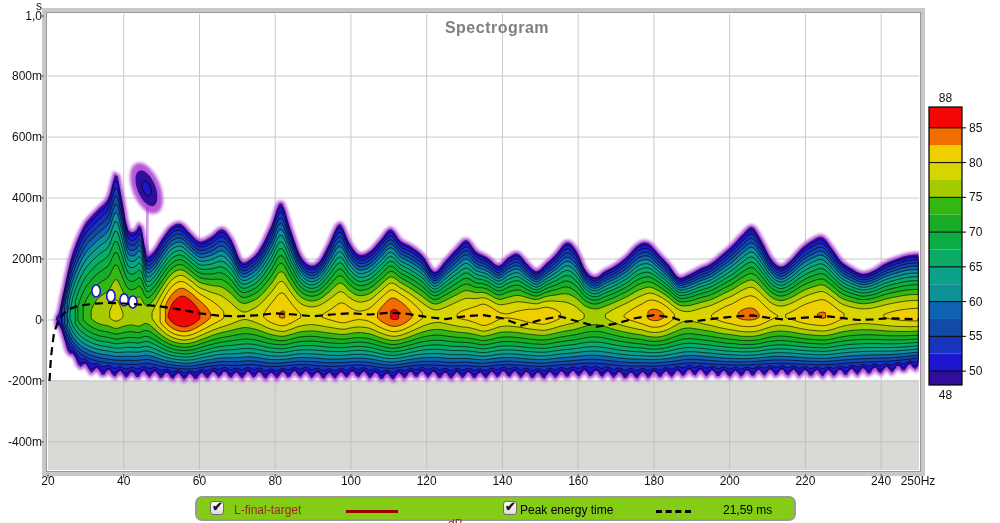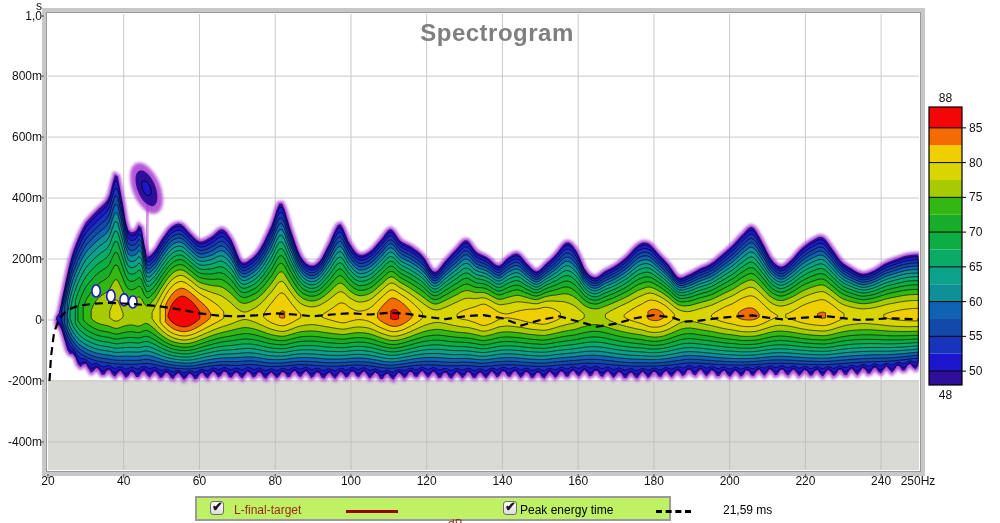--- a/index.html
+++ b/index.html
@@ -1,23 +1,23 @@
 <!DOCTYPE html>
 <html><head>
 <meta charset="utf-8">
 <style>
   html,body{margin:0;padding:0;background:#ffffff;}
   body{font-family:"Liberation Sans", sans-serif;}
   #stage{position:relative;width:1000px;height:523px;background:#ffffff;overflow:hidden;}
   #chart-title{position:absolute;left:0;top:19px;width:994px;text-align:center;
-    font-size:24px;font-weight:bold;color:#7f7f7f;letter-spacing:0.5px;pointer-events:none;}
+    font-size:16px;font-weight:bold;color:#7f7f7f;letter-spacing:0.5px;pointer-events:none;}
   svg{position:absolute;left:0;top:0;}
   
-  #legend-bar{position:absolute;left:195px;top:496px;width:476px;height:25px;
-    background:#bef264;border:2px solid #9a9a9a;border-radius:0;box-sizing:border-box;}
+  #legend-bar{position:absolute;left:195px;top:496px;width:601px;height:25px;
+    background:#84cc16;border:2px solid #9a9a9a;border-radius:7px;box-sizing:border-box;}
   #legend-bar .lg-item{position:absolute;font-size:12px;white-space:nowrap;}
   .cb{position:absolute;width:14px;height:14px;top:3px;border:1px solid #6e6e6e;border-radius:3px;
     background:linear-gradient(#ffffff,#dcdcdc);box-sizing:border-box;cursor:pointer;}
   .cb.checked::after{content:"\2714";position:absolute;left:1px;top:-3px;font-size:13px;color:#1a1a1a;font-weight:bold;}
   .line-sample{position:absolute;top:12px;height:0;border-top:3px solid #990000;}
   .dash-sample{position:absolute;top:12px;height:0;border-top:3px dashed #000000;}
 </style>
 </head>
 <body>
 

